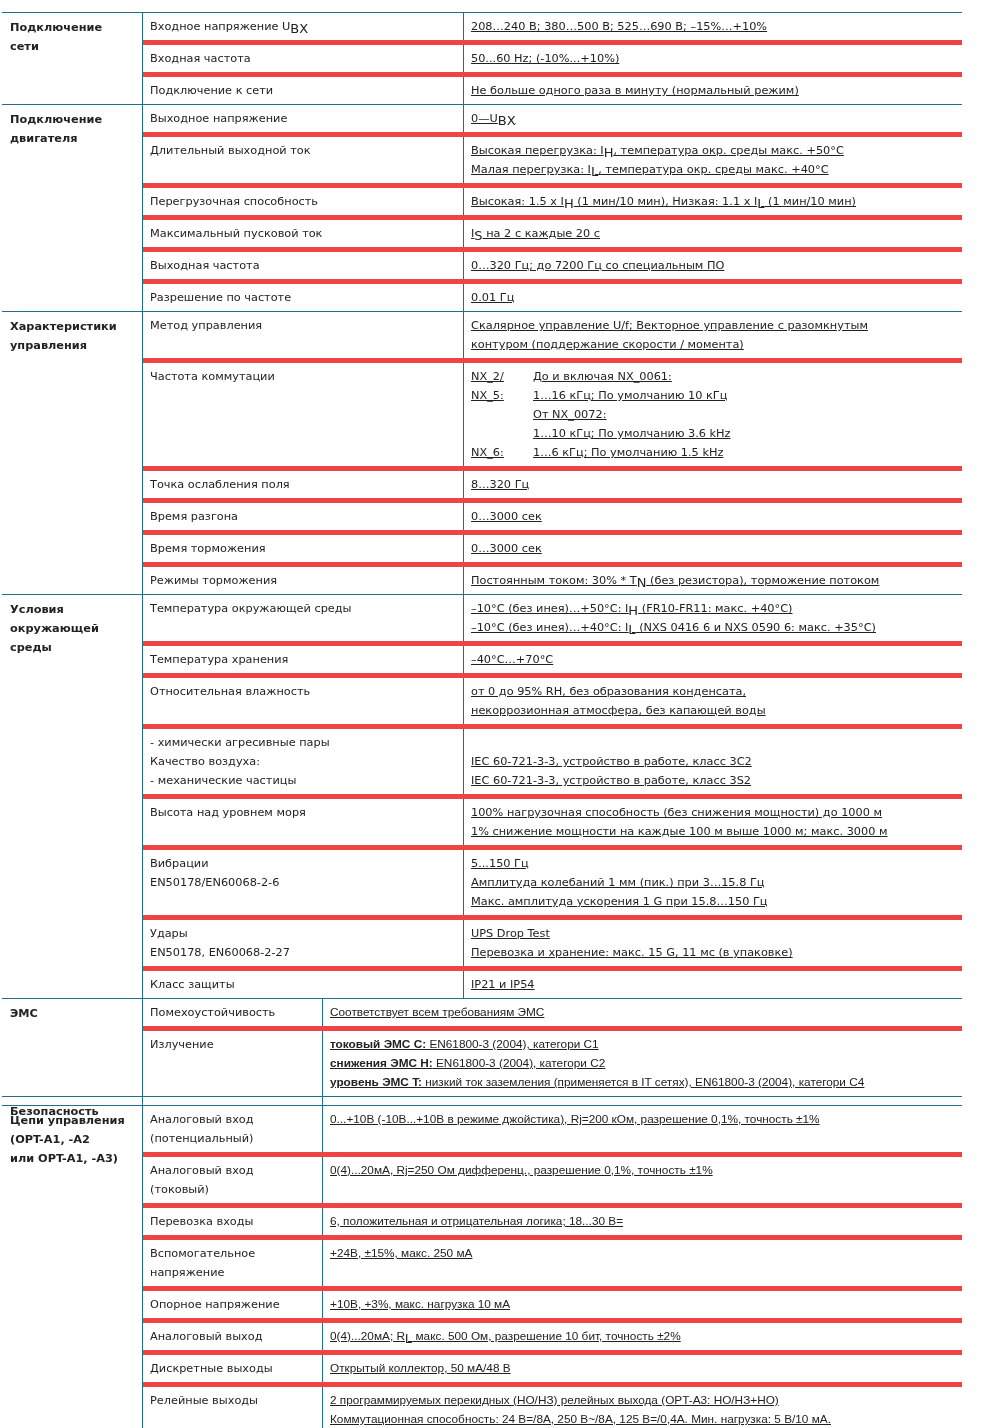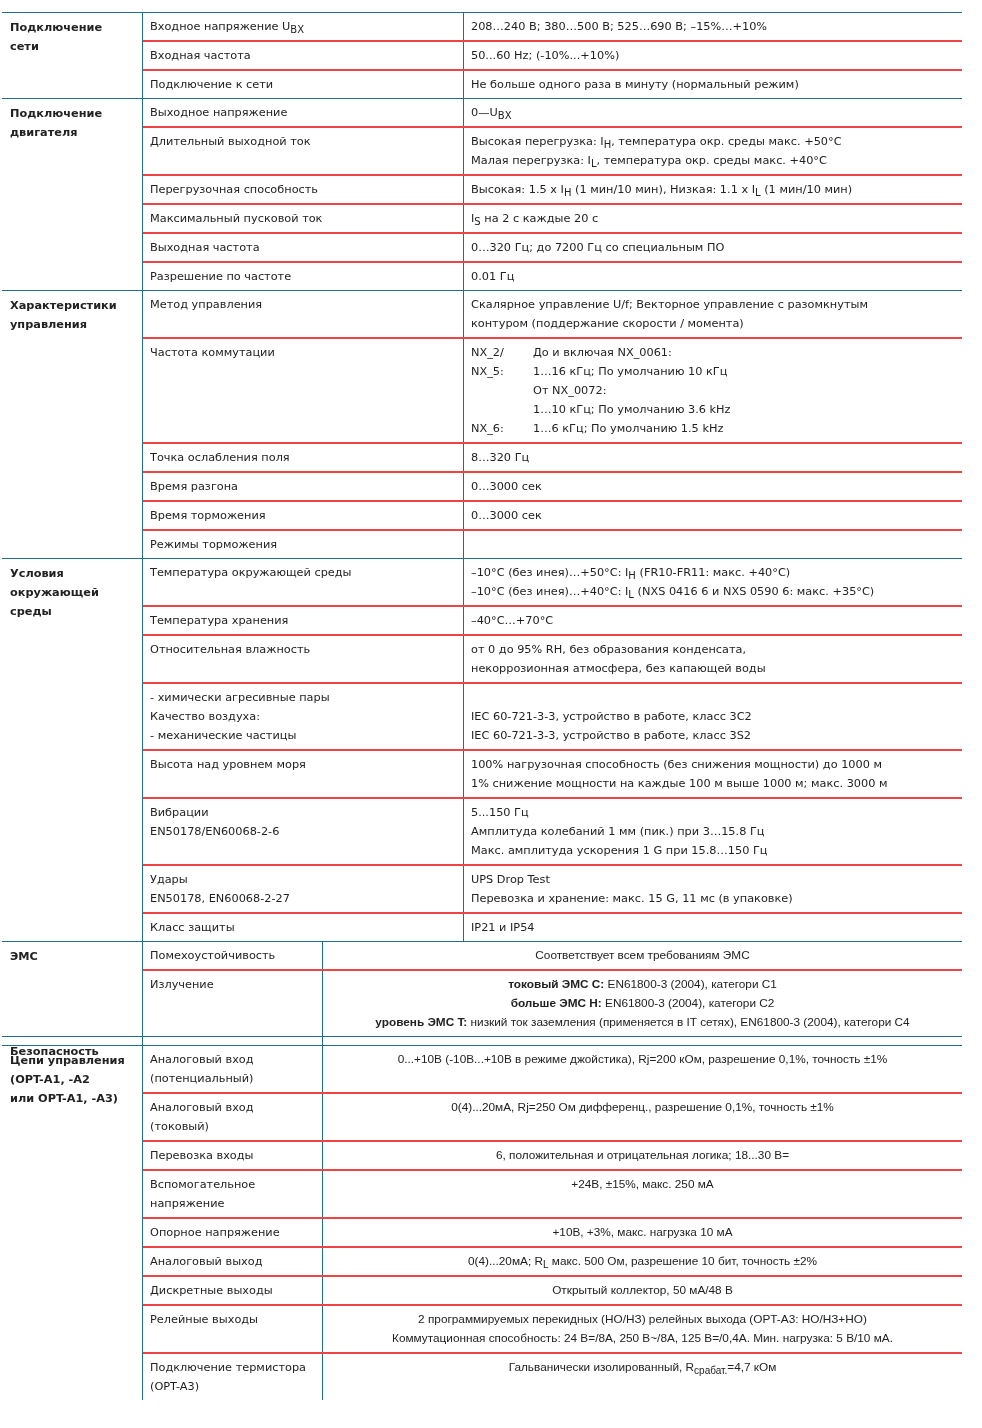--- a/index.html
+++ b/index.html
@@ -2,32 +2,32 @@
 <html><head>
 <meta charset="utf-8">
 <style>
   html, body { margin: 0; padding: 0; background: #ffffff; }
   body { width: 982px; height: 1428px; position: relative; overflow: hidden;
          font-family: "DejaVu Sans", sans-serif; font-size: 11.3px; color: #222; }
   .tbl { position: absolute; left: 2px; top: 12px; width: 960px; }
   .grp { position: relative; border-top: 1px solid #1f6f8b; }
   .gname { position: absolute; left: 8px; top: 5px; font-weight: bold; line-height: 19px; width: 128px; }
   .rows { margin-left: 140px; border-left: 1px solid #1f6f8b; }
-  .row { display: flex; border-top: 2px solid #ef4444; }
+  .row { display: flex; border-top: 5px solid #ef4444; }
   .row:first-child { border-top: none; }
   .pname { box-sizing: border-box; padding: 4px 7px 4px 7px; line-height: 19px; border-right: 1px solid #1f6f8b; }
-  .pval { box-sizing: border-box; padding: 4px 7px; line-height: 19px; flex: 1; }
+  .pval { box-sizing: border-box; padding: 4px 7px; line-height: 19px; flex: 1; text-decoration: underline; }
   .w1 .pname { width: 321px; }
   .w2 .pname { width: 180px; }
   .line { display: block; min-height: 19px; }
   .b { font-weight: bold; }
-  .narrow { font-family: "Liberation Sans", sans-serif; font-size: 11.8px; text-align: center; }
+  .narrow { font-family: "Liberation Sans", sans-serif; font-size: 11.8px; }
   .sw { display: flex; }
   .sw .c1 { width: 62px; }
-  sub { font-size: 10px; vertical-align: -3px; line-height: 0; }
+  sub { font-size: 13px; vertical-align: -3px; line-height: 0; }
 </style>
 </head>
 <body>
 
 <div class="tbl">
 
   <div class="grp w1">
     <div class="gname" style="width:110px">Подключение сети</div>
     <div class="rows">
       <div class="row">
@@ -120,20 +120,21 @@
       <div class="row">
         <div class="pname">Время разгона</div>
         <div class="pval">0…3000 сек</div>
       </div>
       <div class="row">
         <div class="pname">Время торможения</div>
         <div class="pval">0…3000 сек</div>
       </div>
       <div class="row">
         <div class="pname">Режимы торможения</div>
+        <div class="pval"><span>Постоянным током: 30% * T</span><sub>N</sub><span> (без резистора), торможение потоком</span></div>
       </div>
     </div>
   </div>
 
   <div class="grp w1">
     <div class="gname" style="width:95px">Условия окружающей среды</div>
     <div class="rows">
       <div class="row">
         <div class="pname">Температура окружающей среды</div>
         <div class="pval">
@@ -203,21 +204,21 @@
     <div class="gname">ЭМС</div>
     <div class="rows">
       <div class="row">
         <div class="pname">Помехоустойчивость</div>
         <div class="pval narrow">Соответствует всем требованиям ЭМС</div>
       </div>
       <div class="row">
         <div class="pname">Излучение</div>
         <div class="pval narrow">
           <span class="line"><span class="b">токовый ЭМС C:</span><span> EN61800-3 (2004), категори C1</span></span>
-          <span class="line"><span class="b">больше ЭМС H:</span><span> EN61800-3 (2004), категори C2</span></span>
+          <span class="line"><span class="b">снижения ЭМС H:</span><span> EN61800-3 (2004), категори C2</span></span>
           <span class="line"><span class="b">уровень ЭМС T:</span><span> низкий ток заземления (применяется в IT сетях), EN61800-3 (2004), категори C4</span></span>
         </div>
       </div>
     </div>
   </div>
 
   <div class="grp w2">
     <div class="gname">Безопасность</div>
     <div class="rows">
       <div class="row">

